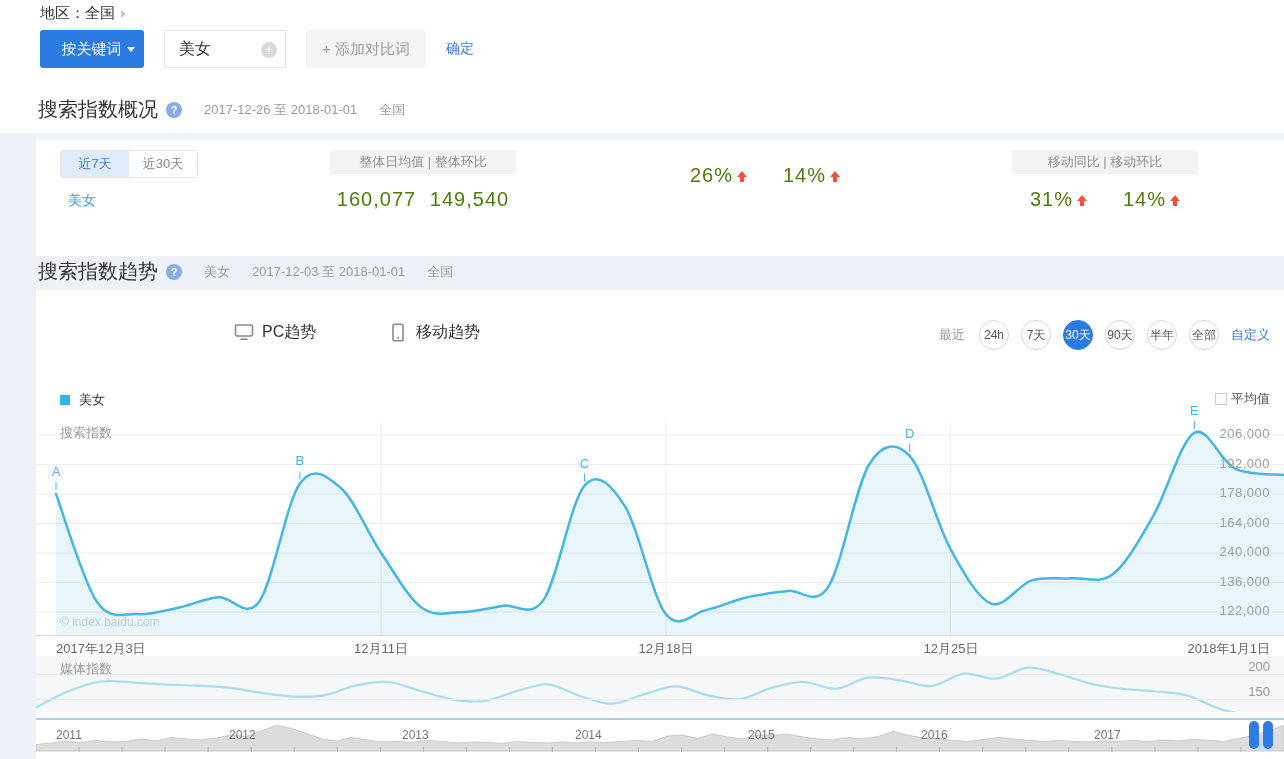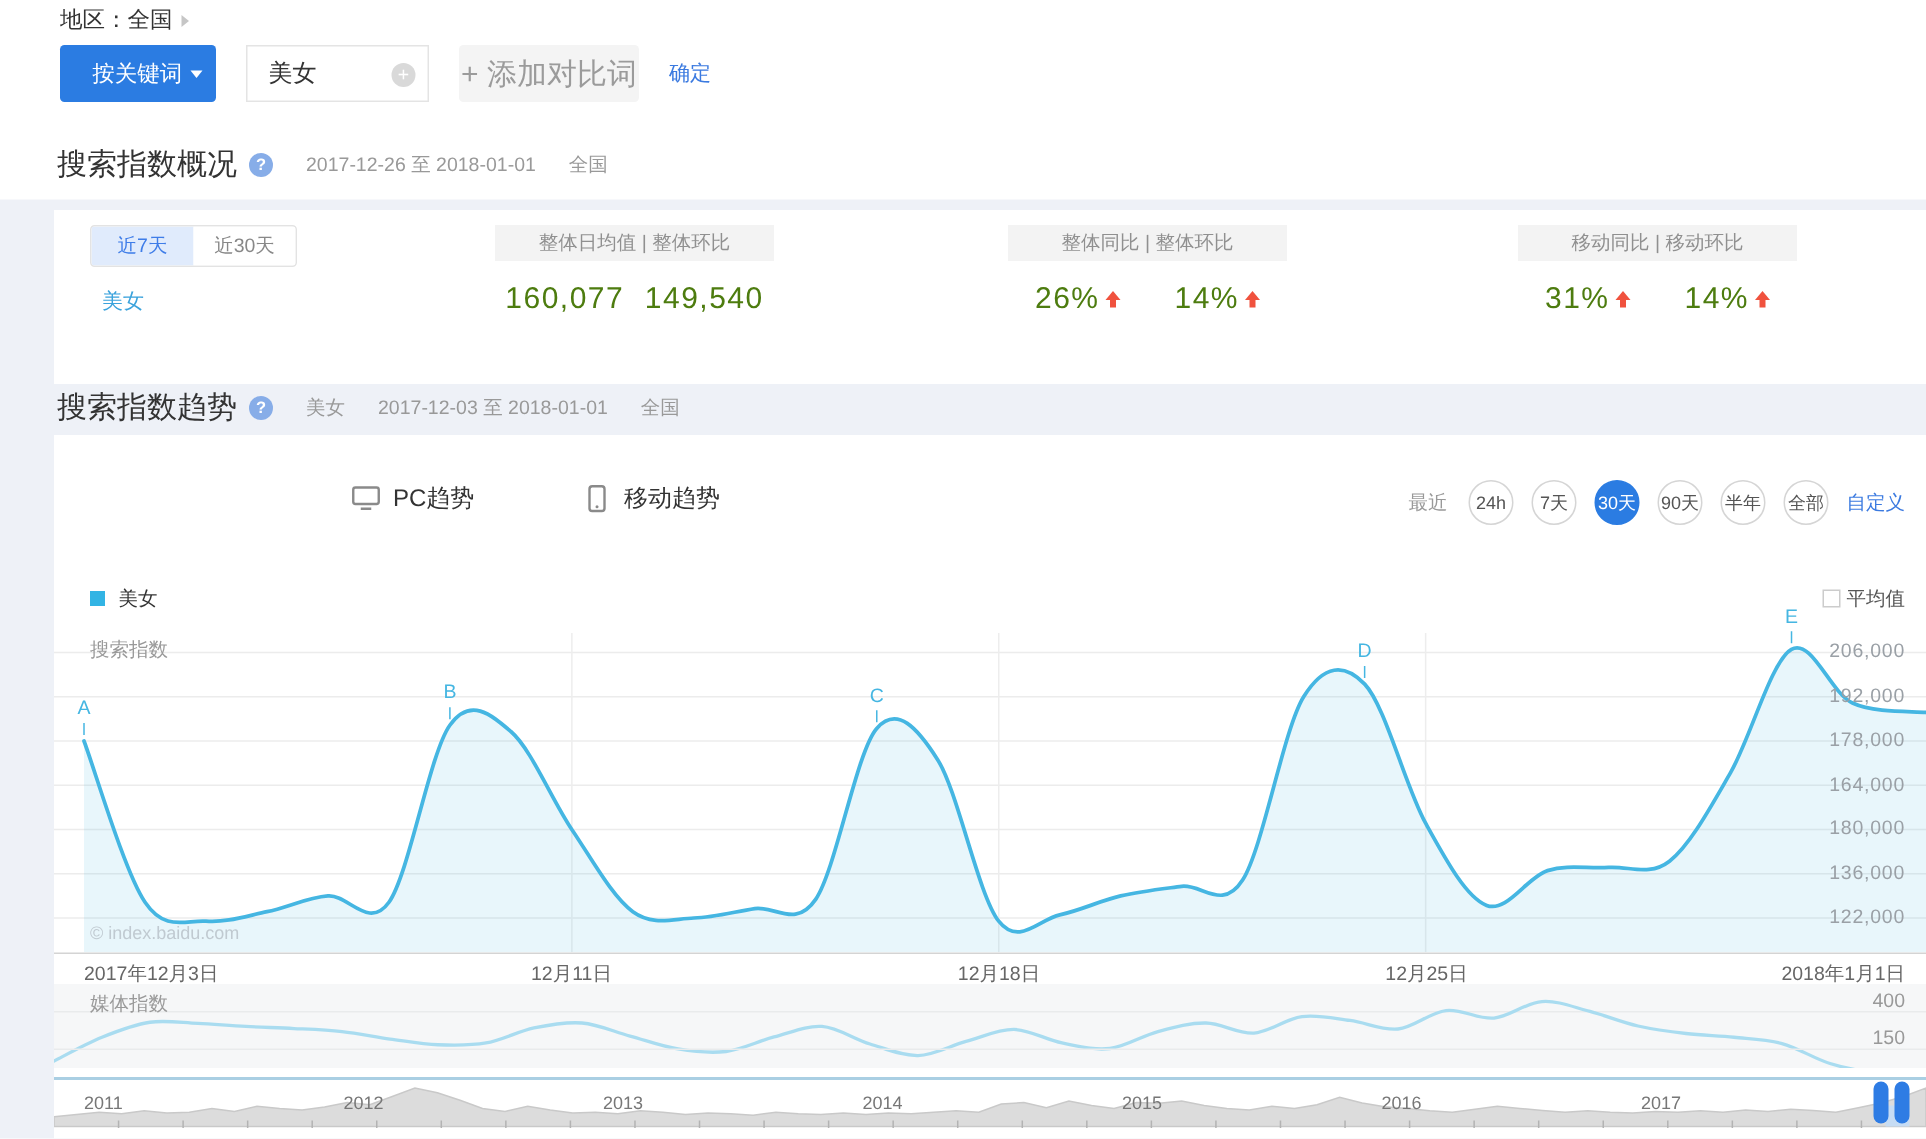--- a/index.html
+++ b/index.html
@@ -7,21 +7,21 @@
   body { font-family:"Liberation Sans","DejaVu Sans",sans-serif; background:var(--page_bg,#eef1f7); position:relative; }
   .topbar { position:absolute; left:0; top:0; width:1284px; height:133px; background:#fff; }
   .region-row { position:absolute; left:40px; top:4px; font-size:15px; color:#333; }
   .chev { display:inline-block; width:0; height:0; border-left:5px solid #c6c6c6; border-top:4px solid transparent; border-bottom:4px solid transparent; margin-left:6px; }
   .kw-row { position:absolute; left:40px; top:30px; height:38px; display:flex; align-items:center; }
   .kw-mode { width:104px; height:38px; background:var(--accent,#2b7ce2); color:#fff; border:none; border-radius:3px; font-size:15px; font-family:inherit; cursor:pointer;padding-left:12px; }
   .caret { display:inline-block; width:0; height:0; border-top:5px solid #fff; border-left:4px solid transparent; border-right:4px solid transparent; margin-left:5px; vertical-align:middle; }
   .kw-input { width:122px; height:38px; background:#fff; border:1px solid #e4e4e4; margin-left:20px; position:relative; display:flex; align-items:center; padding-left:14px; }
   .kw-text { font-size:16px; color:#333; }
   .plus-circle { position:absolute; right:8px; top:11px; width:16px; height:16px; border-radius:50%; background:#d9d9d9; color:#fff; font-size:13px; line-height:16px; text-align:center; }
-  .add-cmp { width:120px; height:38px; margin-left:20px; background:#f4f4f4; border:none; border-radius:3px; color:#9b9b9b; font-size:20px; font-family:inherit; cursor:pointer; }
+  .add-cmp { width:120px; height:38px; margin-left:20px; background:#f4f4f4; border:none; border-radius:3px; color:#9b9b9b; font-size:15px; font-family:inherit; cursor:pointer; }
   .confirm { margin-left:20px; color:var(--link,#3b7ae0); font-size:14px; text-decoration:none; cursor:pointer; }
   .sec-title-row { position:absolute; left:38px; top:96px; display:flex; align-items:center; }
   .sec-title-row.trend { top:258px; }
   .sec-title { font-size:20px; color:#333; }
   .help { width:16px; height:16px; border-radius:50%; background:#87ade8; color:#fff; font-size:11px; font-weight:bold; line-height:16px; text-align:center; margin-left:8px; cursor:pointer; }
   .sec-meta { font-size:13px; color:#999; margin-left:22px; }
   .card { position:absolute; background:#fff; }
   .card1 { left:36px; top:140px; width:1248px; height:116px; }
   .mini-tabs { position:absolute; left:24px; top:10px; display:flex; border:1px solid #e3e3e3; border-radius:3px; overflow:hidden; }
   .mtab { width:68px; height:26px; line-height:26px; text-align:center; font-size:13px; color:#888; background:#fff; cursor:pointer; }
@@ -110,21 +110,20 @@
   </div>
   <div class="ov-kw">美女</div>
   <div class="mgroup g1">
     <div class="mhead">整体日均值  |  整体环比</div>
     <div class="mvals">
       <span class="mv">160,077</span>
       <span class="mv">149,540</span>
     </div>
   </div>
   <div class="mgroup g2">
-    <div class="mhead">整体同比  |  整体环比</div>
     <div class="mvals">
       <span class="mv"><span>26%</span><span class="up"></span></span>
       <span class="mv"><span>14%</span><span class="up"></span></span>
     </div>
   </div>
   <div class="mgroup g3">
     <div class="mhead">移动同比  |  移动环比</div>
     <div class="mvals">
       <span class="mv"><span>31%</span><span class="up"></span></span>
       <span class="mv"><span>14%</span><span class="up"></span></span>
@@ -190,21 +189,21 @@
         <line x1="263.9310344827586" y1="61.46428571428572" x2="263.9310344827586" y2="53.46428571428572" stroke="#45b6e2" stroke-width="1"></line>
         <line x1="548.5172413793103" y1="63.57142857142857" x2="548.5172413793103" y2="55.57142857142857" stroke="#45b6e2" stroke-width="1"></line>
         <line x1="873.7586206896551" y1="34.07142857142857" x2="873.7586206896551" y2="26.07142857142857" stroke="#45b6e2" stroke-width="1"></line>
         <line x1="1158.344827586207" y1="10.892857142857142" x2="1158.344827586207" y2="2.8928571428571423" stroke="#45b6e2" stroke-width="1"></line>
       </svg>
     <span class="axis-name">搜索指数</span>
     <span class="ylab yl0">206,000</span>
     <span class="ylab yl1">192,000</span>
     <span class="ylab yl2">178,000</span>
     <span class="ylab yl3">164,000</span>
-    <span class="ylab yl4">180,000</span>
+    <span class="ylab yl4">240,000</span>
     <span class="ylab yl5">136,000</span>
     <span class="ylab yl6">122,000</span>
     <span class="watermark">© index.baidu.com</span>
     <div class="peak" style="left: 20px; top: 46px;">A</div>
     <div class="peak" style="left: 263.931px; top: 35.4643px;">B</div>
     <div class="peak" style="left: 548.517px; top: 37.5714px;">C</div>
     <div class="peak" style="left: 873.759px; top: 8.07143px;">D</div>
     <div class="peak" style="left: 1158.34px; top: -15.1071px;">E</div>
   </div>
   <div class="xband">
@@ -212,21 +211,21 @@
     <span class="xl xl1">12月11日</span>
     <span class="xl xl2">12月18日</span>
     <span class="xl xl3">12月25日</span>
     <span class="xl xl4">2018年1月1日</span>
   </div>
   <div class="media">
     <svg id="media-chart" width="1248" height="56">
         <path d="M0,51.33333333333333C5.3,48.7,21.3,39.8,32.0,35.5C42.7,31.2,53.3,27.0,64.0,25.5C74.7,24.0,85.3,25.9,96.0,26.3C106.7,26.8,117.3,27.8,128.0,28.3C138.7,28.9,149.3,29.1,160.0,29.7C170.7,30.2,181.3,30.5,192.0,31.7C202.7,32.8,213.3,35.2,224.0,36.7C234.7,38.1,245.3,40.1,256.0,40.5C266.7,40.9,277.3,41.2,288.0,39.3C298.7,37.5,309.3,31.6,320.0,29.3C330.7,27.1,341.3,25.1,352.0,26.0C362.7,26.9,373.3,31.8,384.0,34.7C394.7,37.6,405.3,41.6,416.0,43.3C426.7,45.1,437.3,46.3,448.0,45.0C458.7,43.7,469.3,38.1,480.0,35.3C490.7,32.6,501.3,27.6,512.0,28.3C522.7,29.1,533.3,36.8,544.0,40.0C554.7,43.2,565.3,47.9,576.0,47.7C586.7,47.4,597.3,41.2,608.0,38.3C618.7,35.4,629.3,30.2,640.0,30.3C650.7,30.5,661.3,37.2,672.0,39.3C682.7,41.4,693.3,44.3,704.0,43.0C714.7,41.7,725.3,34.5,736.0,31.7C746.7,28.8,757.3,25.8,768.0,26.0C778.7,26.2,789.3,33.4,800.0,32.7C810.7,31.9,821.3,23.1,832.0,21.7C842.7,20.3,853.3,22.9,864.0,24.3C874.7,25.7,885.3,31.1,896.0,30.0C906.7,28.9,917.3,18.9,928.0,17.7C938.7,16.4,949.3,23.7,960.0,22.7C970.7,21.7,981.3,12.4,992.0,11.7C1002.7,10.9,1013.3,15.6,1024.0,18.3C1034.7,21.1,1045.3,25.6,1056.0,28.0C1066.7,30.4,1077.3,31.8,1088.0,33.0C1098.7,34.3,1109.3,34.4,1120.0,35.5C1130.7,36.6,1141.3,36.8,1152.0,39.7C1162.7,42.6,1173.3,49.7,1184.0,53.0C1194.7,56.3,1205.3,58.2,1216.0,59.3C1226.7,60.4,1242.7,59.6,1248.0,59.7" fill="none" stroke="#a9dcf0" stroke-width="2.2" stroke-linecap="round"></path>
       </svg>
     <span class="m-name">媒体指数</span>
-    <span class="mlab ml0">400</span>
+    <span class="mlab ml0">200</span>
     <span class="mlab ml1">150</span>
   </div>
   <div class="timeline">
     <svg id="tl-chart" width="1248" height="32">
         <path d="M0,31L0.0,24.5L15.0,23.0L30.1,21.5L45.1,22.5L60.1,20.5L75.2,22.0L90.2,21.5L105.3,19.0L120.3,21.0L135.3,17.5L150.4,19.0L165.4,20.0L180.4,18.0L195.5,15.0L210.5,16.5L225.5,11.0L240.6,5.3L255.6,8.5L270.7,13.5L285.7,19.0L300.7,21.0L315.8,17.5L330.8,20.0L345.8,22.0L360.9,21.5L375.9,22.5L390.9,20.5L406.0,21.5L421.0,23.0L436.0,22.0L451.1,22.5L466.1,23.5L481.2,21.5L496.2,22.5L511.2,23.0L526.3,22.0L541.3,23.0L556.3,22.0L571.4,22.5L586.4,21.5L601.4,20.5L616.5,21.5L631.5,16.0L646.6,15.0L661.6,18.5L676.6,14.0L691.7,17.0L706.7,19.0L721.7,15.0L736.8,15.5L751.8,14.0L766.8,17.0L781.9,19.0L796.9,20.0L812.0,17.5L827.0,19.0L842.0,16.5L857.1,11.5L872.1,15.3L887.1,17.8L902.2,19.0L917.2,20.5L932.2,21.5L947.3,19.5L962.3,17.5L977.3,19.0L992.4,20.3L1007.4,21.5L1022.5,20.5L1037.5,21.5L1052.5,22.0L1067.6,21.0L1082.6,21.5L1097.6,20.5L1112.7,21.5L1127.7,20.0L1142.7,21.0L1157.8,19.5L1172.8,20.3L1187.9,21.5L1202.9,18.5L1217.9,15.3L1233.0,11.0L1248.0,5.3L1248,31Z" fill="#dcdcdc" stroke="#c9c9c9" stroke-width="1"></path>
         <line x1="43.03448275862069" y1="27" x2="43.03448275862069" y2="32" stroke="#b3b3b3"></line>
         <line x1="86.06896551724138" y1="27" x2="86.06896551724138" y2="32" stroke="#b3b3b3"></line>
         <line x1="129.10344827586206" y1="27" x2="129.10344827586206" y2="32" stroke="#b3b3b3"></line>
         <line x1="172.13793103448276" y1="27" x2="172.13793103448276" y2="32" stroke="#b3b3b3"></line>
         <line x1="215.17241379310346" y1="27" x2="215.17241379310346" y2="32" stroke="#b3b3b3"></line>

